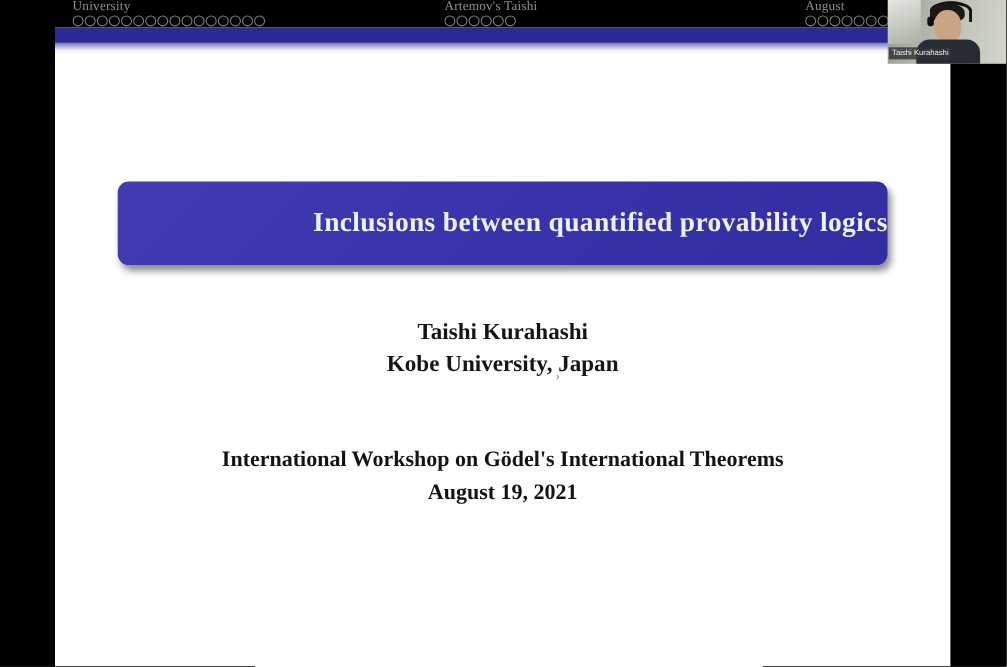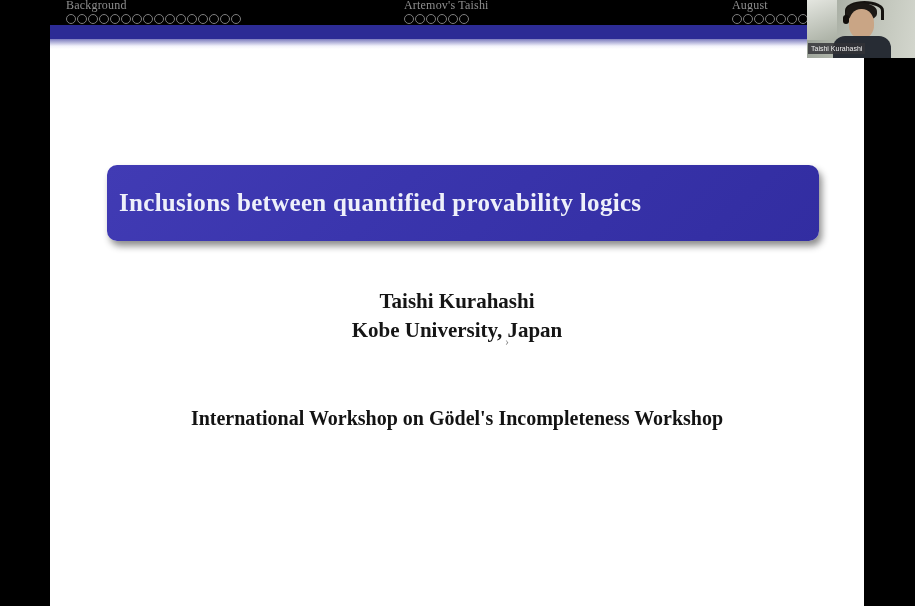--- a/index.html
+++ b/index.html
@@ -21,21 +21,21 @@
 
   .blue-bar{position:absolute;left:0;top:25px;width:100%;height:14px;background:#2c2b95;}
   .blue-fade{position:absolute;left:0;top:39px;width:100%;height:10px;
              background:linear-gradient(to bottom,#7b7bbd,#f2f2fb 70%,#ffffff);}
 
   
   .title-box{position:absolute;left:57px;top:165px;width:700px;height:76px;
              background:linear-gradient(135deg,#413bb4 0%,#3a35ad 40%,#322da1 100%);
              border-radius:10px;
              box-shadow:3px 5px 7px rgba(0,0,0,0.45);
-             display:flex;align-items:center;justify-content:flex-start;padding-left:12px;}
+             display:flex;align-items:center;justify-content:flex-end;}
   .title-text{color:#eef0fa;font-size:25px;font-weight:700;letter-spacing:0.3px;}
 
   
   .author-block{position:absolute;left:0;top:287px;width:100%;text-align:center;
                 color:#151515;font-size:21px;font-weight:700;line-height:29px;}
   .stray-mark{position:absolute;left:455px;top:334px;color:#8a8a8a;font-size:12px;}
   .event-block{position:absolute;left:0;top:403px;width:100%;text-align:center;
                color:#131313;font-size:20px;font-weight:700;line-height:30px;}
 
   
@@ -60,21 +60,21 @@
 </style>
 </head>
 <body>
 
 <div id="canvas">
 
   <div class="slide">
 
     <div class="headline">
       <div class="section sec-bg">
-        <span class="section-label">Background</span>
+        <span class="section-label">University</span>
         <span class="dots">
             <span class="dot"></span>
             <span class="dot"></span>
             <span class="dot"></span>
             <span class="dot"></span>
             <span class="dot"></span>
             <span class="dot"></span>
             <span class="dot"></span>
             <span class="dot"></span>
             <span class="dot"></span>
@@ -121,21 +121,22 @@
     </div>
 
     <div class="author-block">
       <div>Taishi Kurahashi</div>
       <div>Kobe University, Japan</div>
     </div>
 
     <span class="stray-mark">›</span>
 
     <div class="event-block">
-      <div>International Workshop on Gödel's Incompleteness Workshop</div>
+      <div>International Workshop on Gödel's International Theorems</div>
+      <div>August 19, 2021</div>
     </div>
 
   </div>
 
   <div class="webcam">
     <div class="cam-wall"></div>
     <div class="cam-headset"></div>
     <div class="cam-hair"></div>
     <div class="cam-head"></div>
     <div class="cam-earcup"></div>

